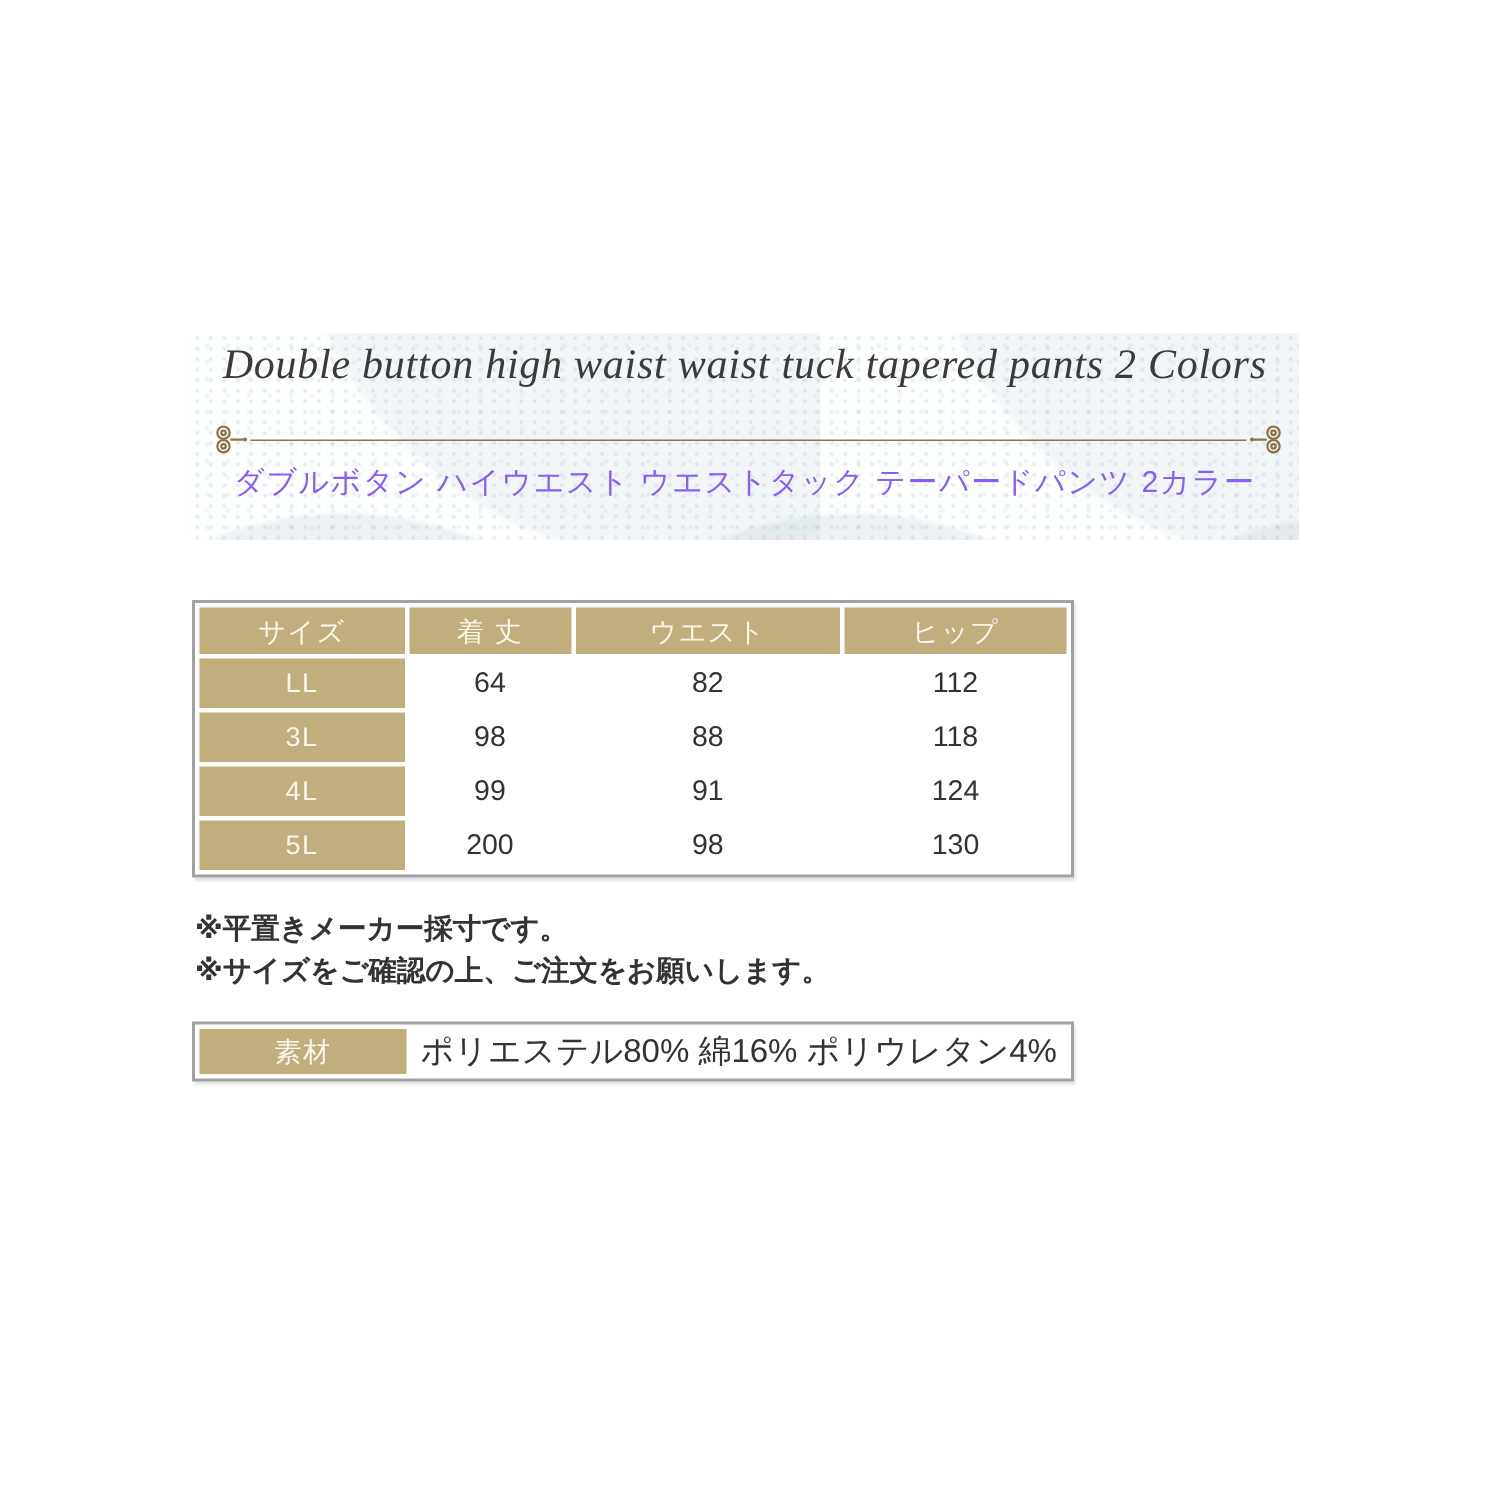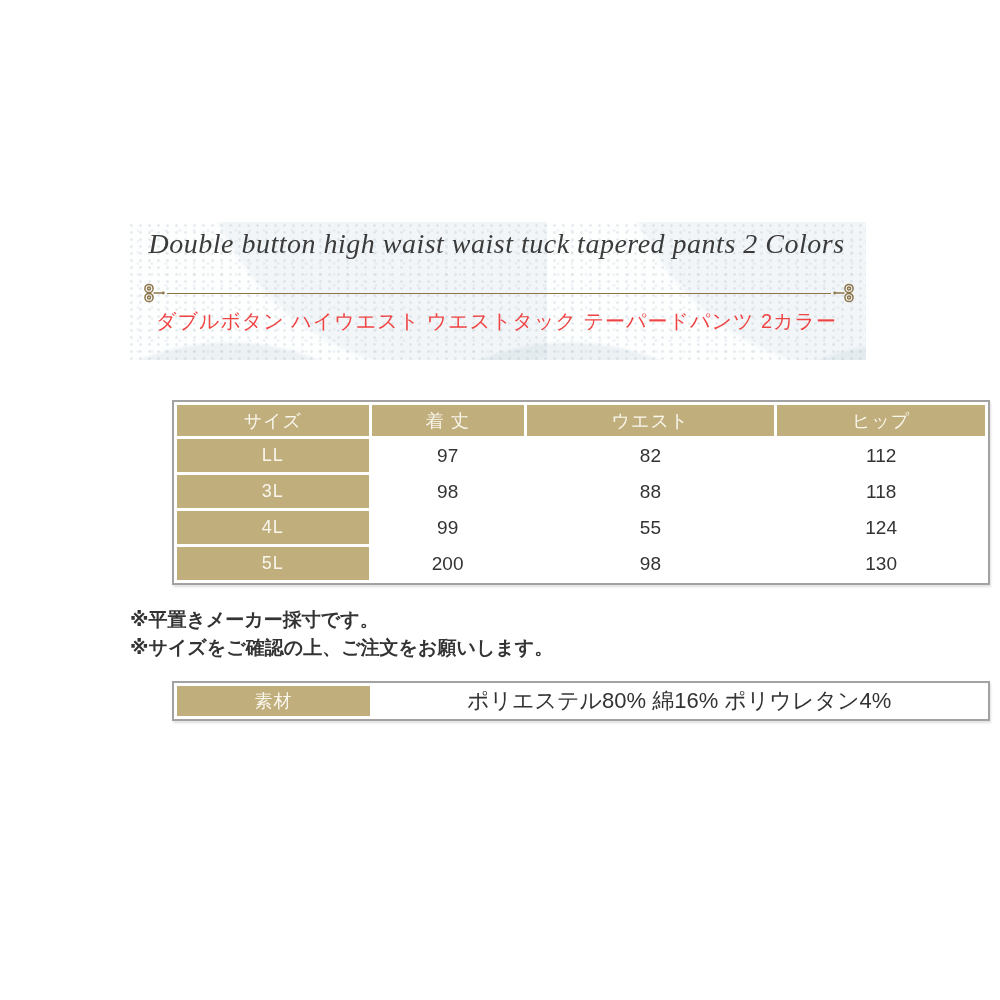--- a/index.html
+++ b/index.html
@@ -38,31 +38,30 @@
   }
   .divider .rule {
     flex:1; height:0; border-top:1.5px solid var(--divider-gold,#8d7549);
   }
   .orn { width:26px; height:26px; flex:0 0 auto; }
   .orn.flip { transform:scaleX(-1); }
 
   .title-ja {
     position:absolute; left:127px; top:308px; width:739px;
     text-align:center; font-size:20px; letter-spacing:1px;
-    color:#ef4444;
+    color:#8b5cf6;
   }
 
   
   table.sheet {
-    position:absolute; left:128px; width:818px;
+    position:absolute; left:128px; width:588px;
     border-collapse:separate; border-spacing:3px;
     background:#fff; border:2px solid var(--table-border,#a2a2a2);
     box-shadow:1px 2px 2px rgba(0,0,0,0.12);
     table-layout:fixed;
-    margin-left:44px;
   }
   .size-table { top:400px; }
   .material-table { top:681px; }
 
   .sheet th, .sheet td { text-align:center; vertical-align:middle; }
   .sheet th {
     background:var(--tan,#c1ae7d); color:var(--tan-text,#f9f6ec);
     font-weight:normal; font-size:18px; height:31px; letter-spacing:1px;
   }
   .sheet td.key {
@@ -128,34 +127,34 @@
       <tr>
         <th>サイズ</th>
         <th>着 丈</th>
         <th>ウエスト</th>
         <th>ヒップ</th>
       </tr>
     </thead>
     <tbody>
       <tr>
         <td class="key">LL</td>
-        <td class="val">97</td>
+        <td class="val">64</td>
         <td class="val">82</td>
         <td class="val">112</td>
       </tr>
       <tr>
         <td class="key">3L</td>
         <td class="val">98</td>
         <td class="val">88</td>
         <td class="val">118</td>
       </tr>
       <tr>
         <td class="key">4L</td>
         <td class="val">99</td>
-        <td class="val">55</td>
+        <td class="val">91</td>
         <td class="val">124</td>
       </tr>
       <tr>
         <td class="key">5L</td>
         <td class="val">200</td>
         <td class="val">98</td>
         <td class="val">130</td>
       </tr>
     </tbody>
   </table>

